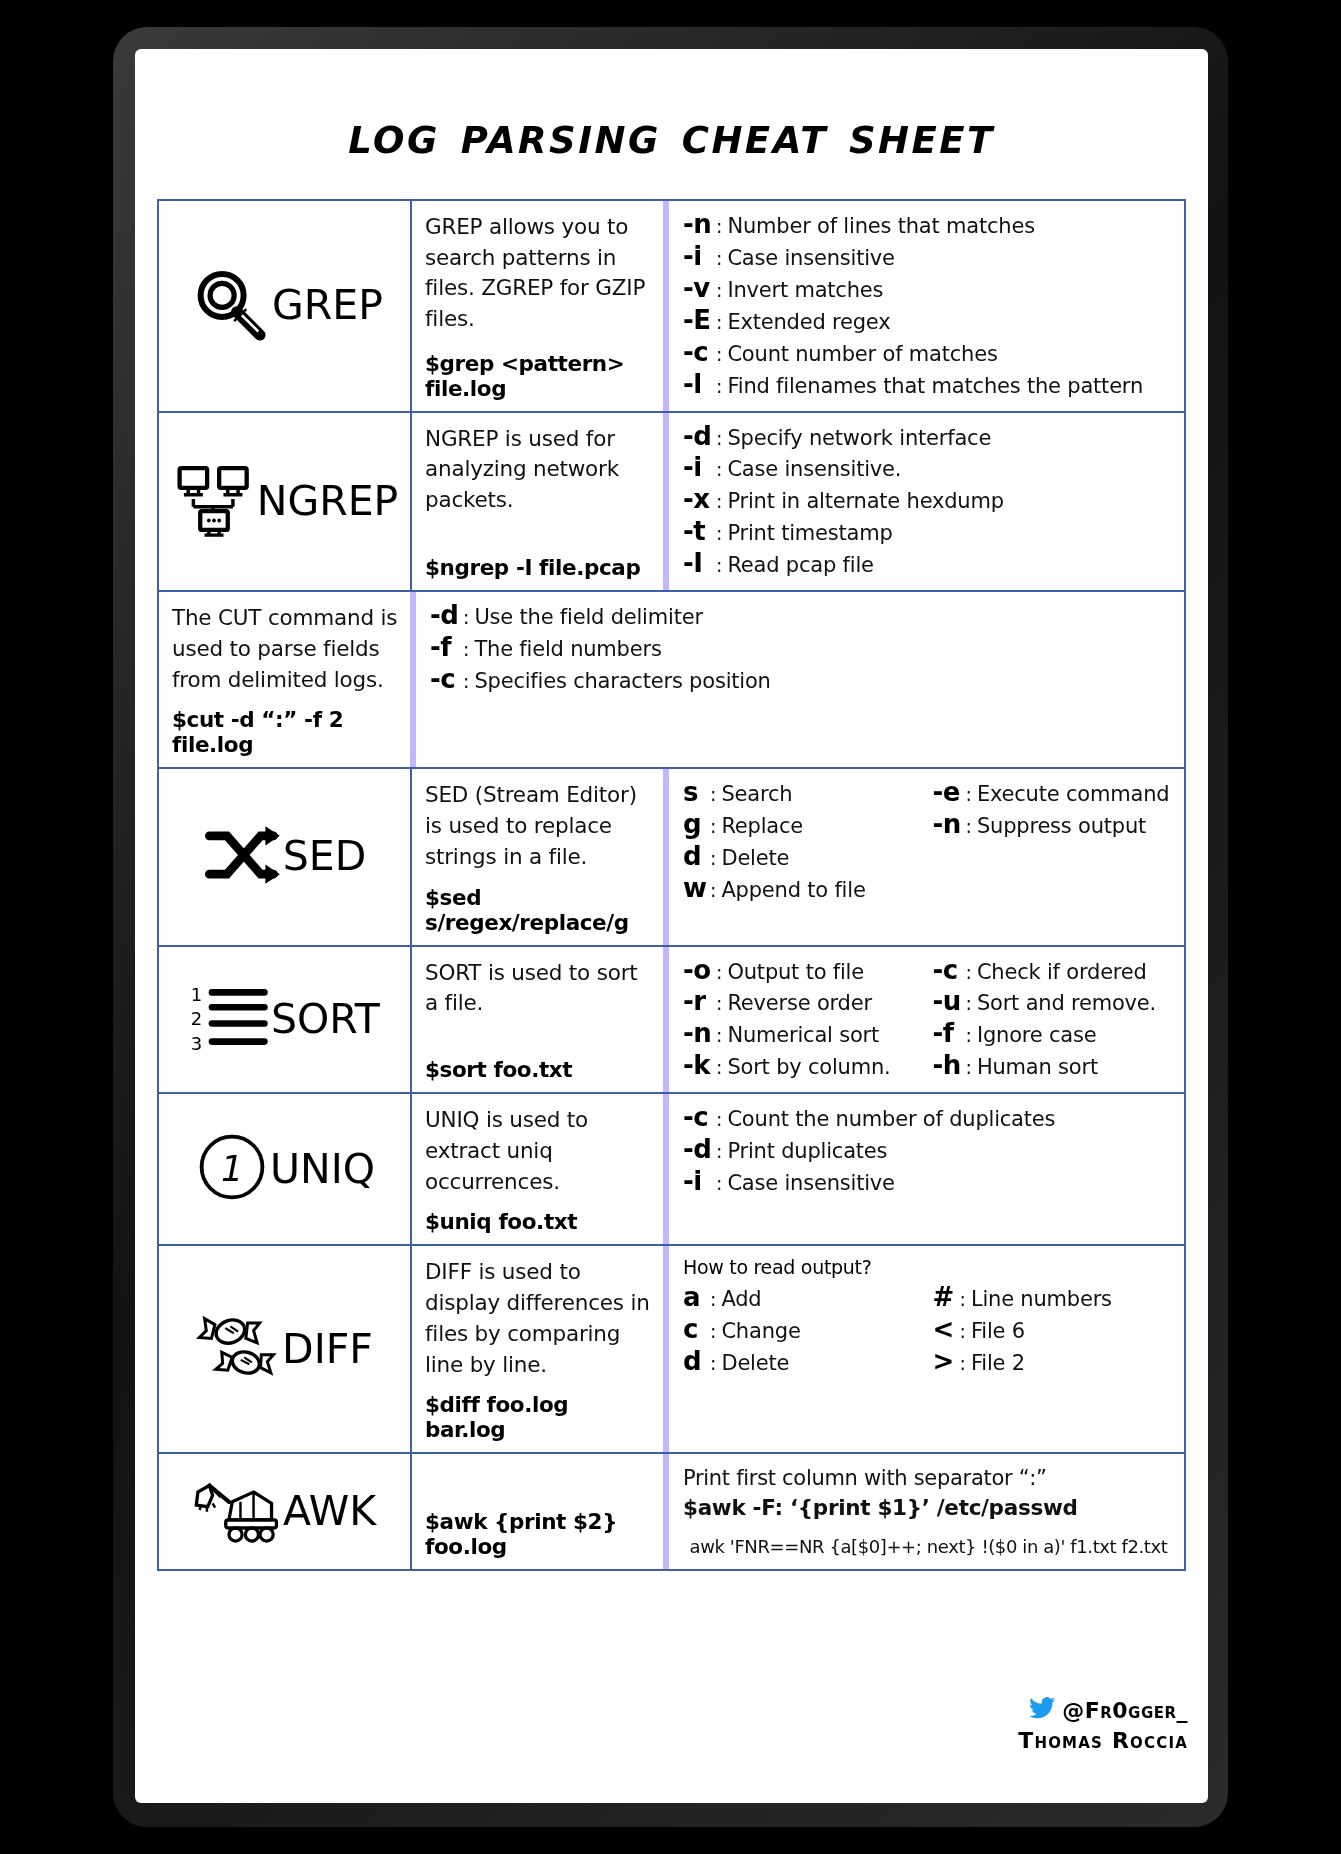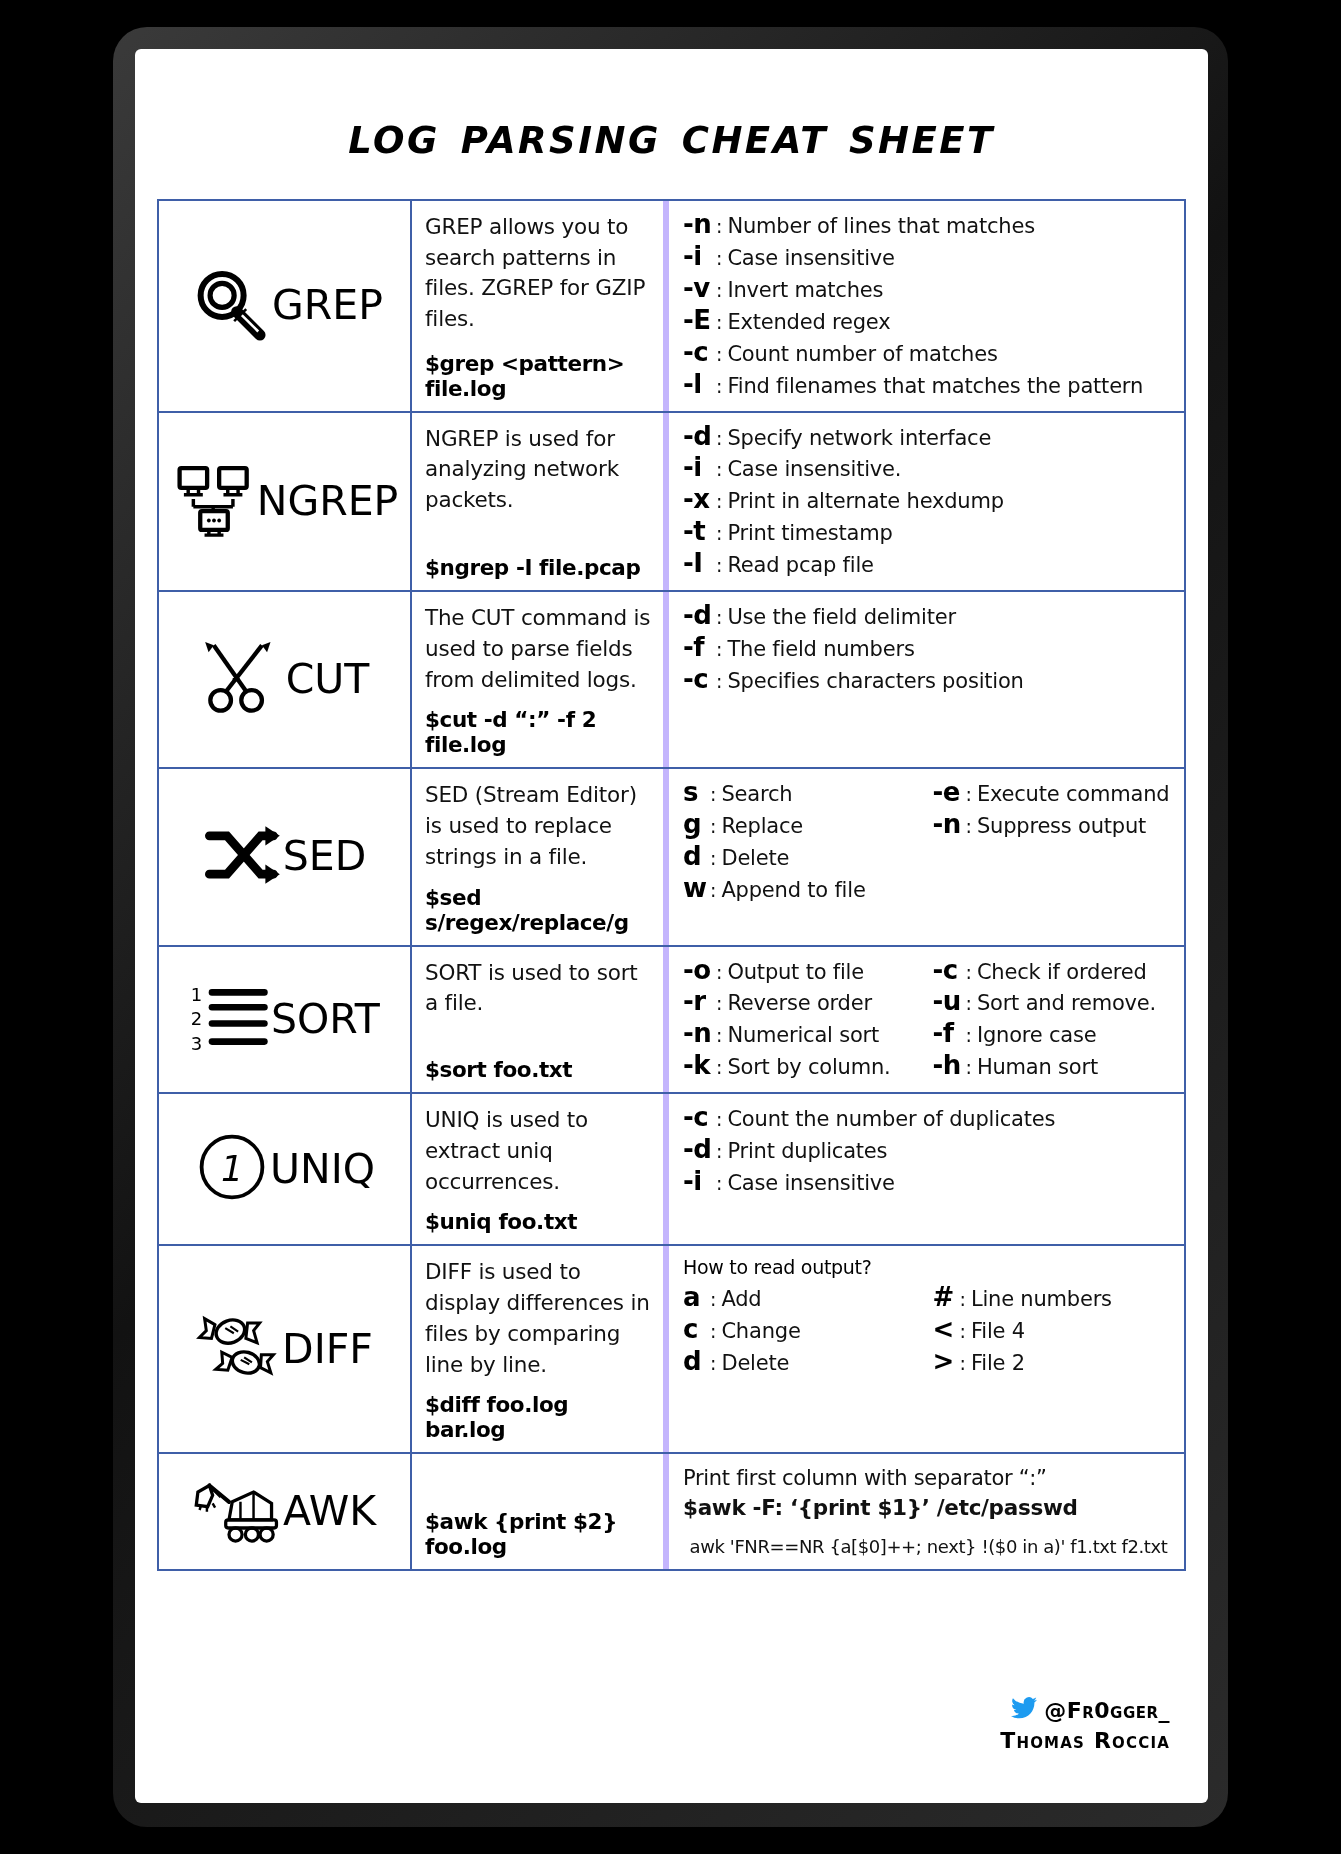--- a/index.html
+++ b/index.html
@@ -153,21 +153,21 @@
   .awk-line.bold { font-weight: bold; font-size: 21.5px; }
   .awk-line.small { font-size: 18px; letter-spacing: -.4px; text-align: center; }
   .awk-gap { height: 13px; }
 
   
   .icon { flex: 0 0 auto; display:block; }
 
   
   .footer {
     position: absolute;
-    right: 38px;
+    right: 20px;
     bottom: 50px;
     text-align: right;
   }
   .footer .handle {
     display: flex; align-items: center; justify-content: flex-end; gap: 7px;
     font-family: "DejaVu Sans", sans-serif;
     font-weight: bold;
     font-size: 22px;
     letter-spacing: .5px;
     color: #000;
@@ -294,34 +294,20 @@
             <div class="opt">
                 <span class="flag">-I</span>
                 <span class="sep">:</span>
                 <span class="txt">Read pcap file</span>
               </div>
           </div>
         </div>
       </div>
 
       <div class="row">
-        <div class="col-name">
-          <span class="icon">
-            <svg width="86" height="86" viewBox="0 0 100 100">
-              <circle cx="24" cy="76" r="12" fill="none" stroke="#000" stroke-width="5"></circle>
-              <circle cx="60" cy="76" r="12" fill="none" stroke="#000" stroke-width="5"></circle>
-              <path d="M30 66 L72 12" stroke="#000" stroke-width="5" fill="none"></path>
-              <path d="M54 66 L16 12" stroke="#000" stroke-width="5" fill="none"></path>
-              <path d="M72 12 l10 -4 -4 12 z" fill="#000"></path>
-              <path d="M16 12 l-10 -4 4 12 z" fill="#000"></path>
-              <path d="M38 52 l8 0" stroke="#000" stroke-width="4"></path>
-            </svg>
-          </span>
-          <span class="cmd-name">CUT</span>
-        </div>
         <div class="col-desc">
           <div class="desc-text">The CUT command is used to parse fields from delimited logs.</div>
           <div class="desc-cmd">$cut -d “:” -f 2 file.log</div>
         </div>
         <div class="col-opts">
           <div class="opts">
             <div class="opt">
                 <span class="flag">-d</span>
                 <span class="sep">:</span>
                 <span class="txt">Use the field delimiter</span>
@@ -528,21 +514,21 @@
                 <span class="txt">Line numbers</span>
               </div>
             <div class="opt">
                 <span class="flag narrow">c</span>
                 <span class="sep">:</span>
                 <span class="txt">Change</span>
               </div>
             <div class="opt">
                 <span class="flag narrow">&lt;</span>
                 <span class="sep">:</span>
-                <span class="txt">File 4</span>
+                <span class="txt">File 6</span>
               </div>
             <div class="opt">
                 <span class="flag narrow">d</span>
                 <span class="sep">:</span>
                 <span class="txt">Delete</span>
               </div>
             <div class="opt">
                 <span class="flag narrow">&gt;</span>
                 <span class="sep">:</span>
                 <span class="txt">File 2</span>

